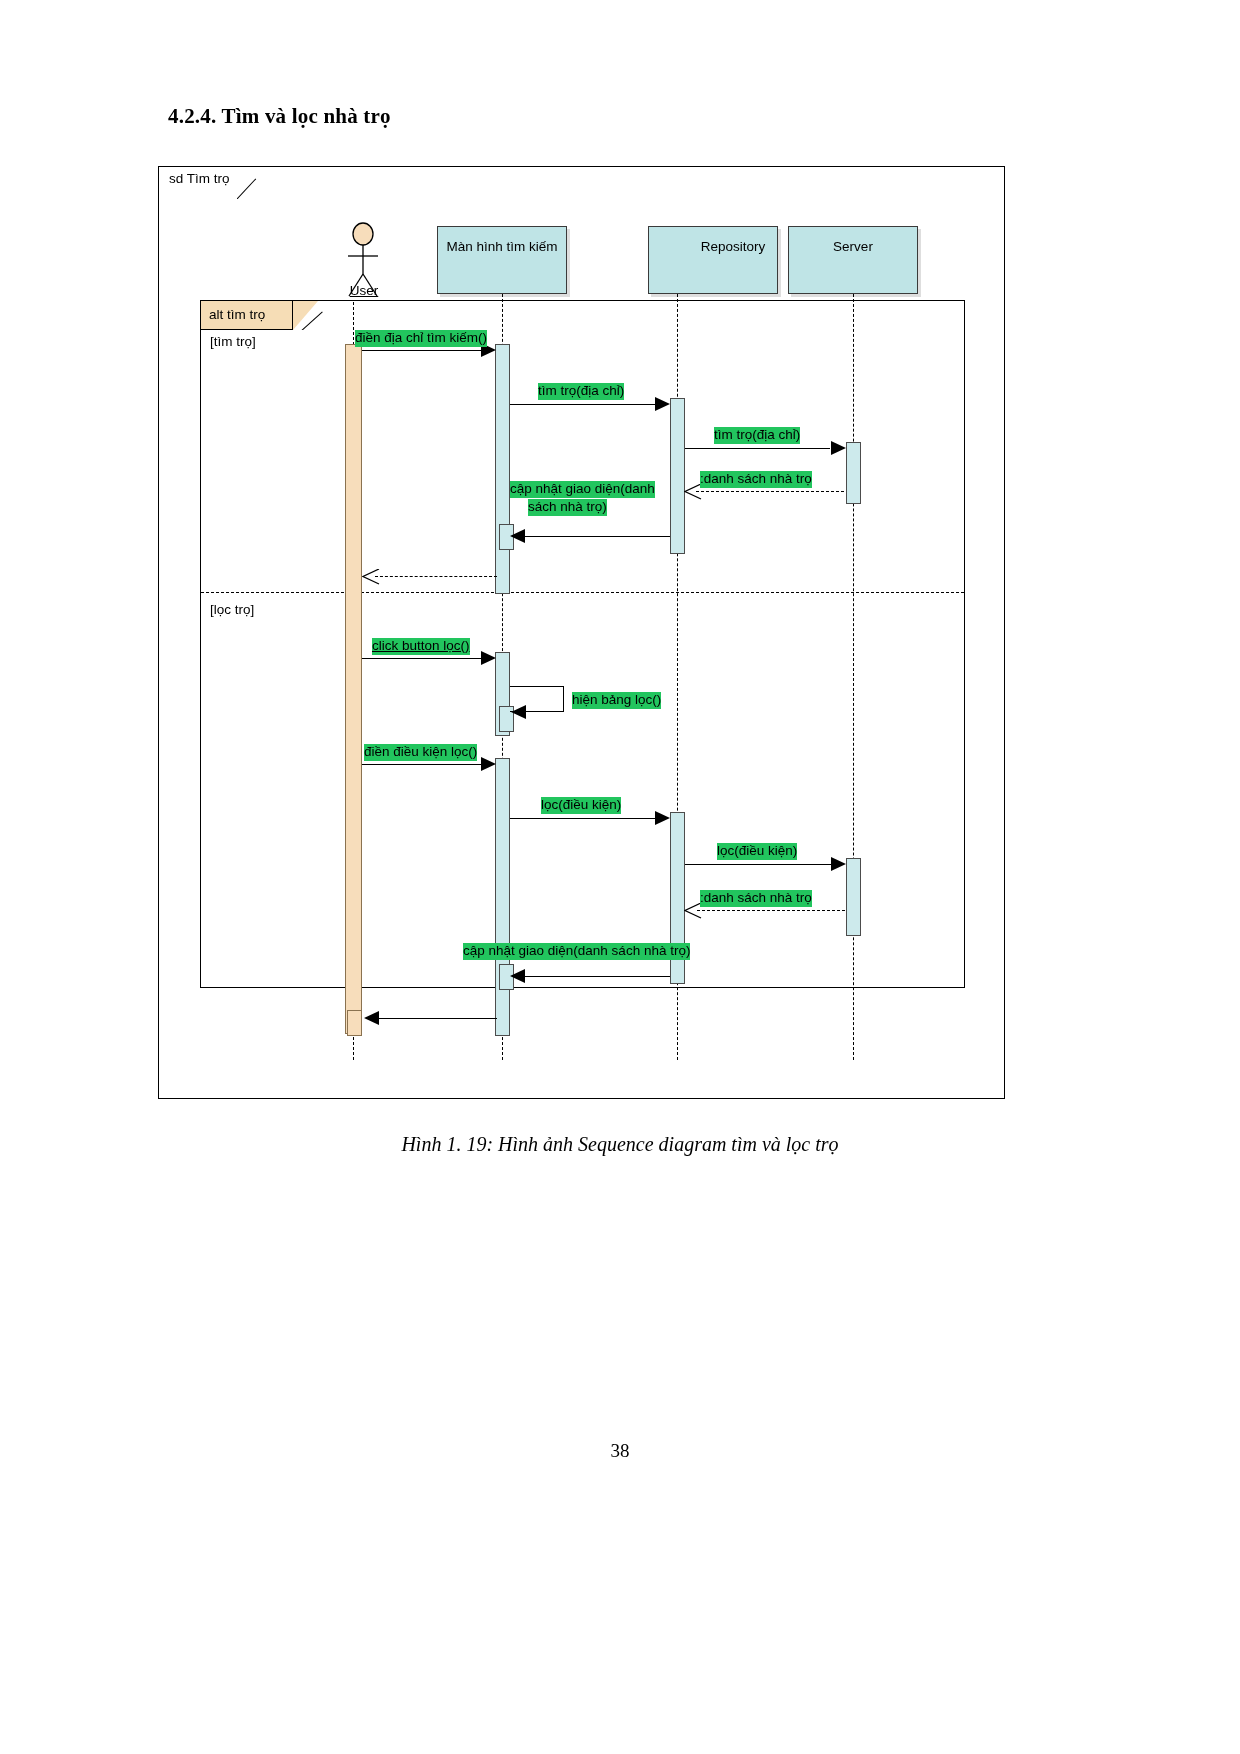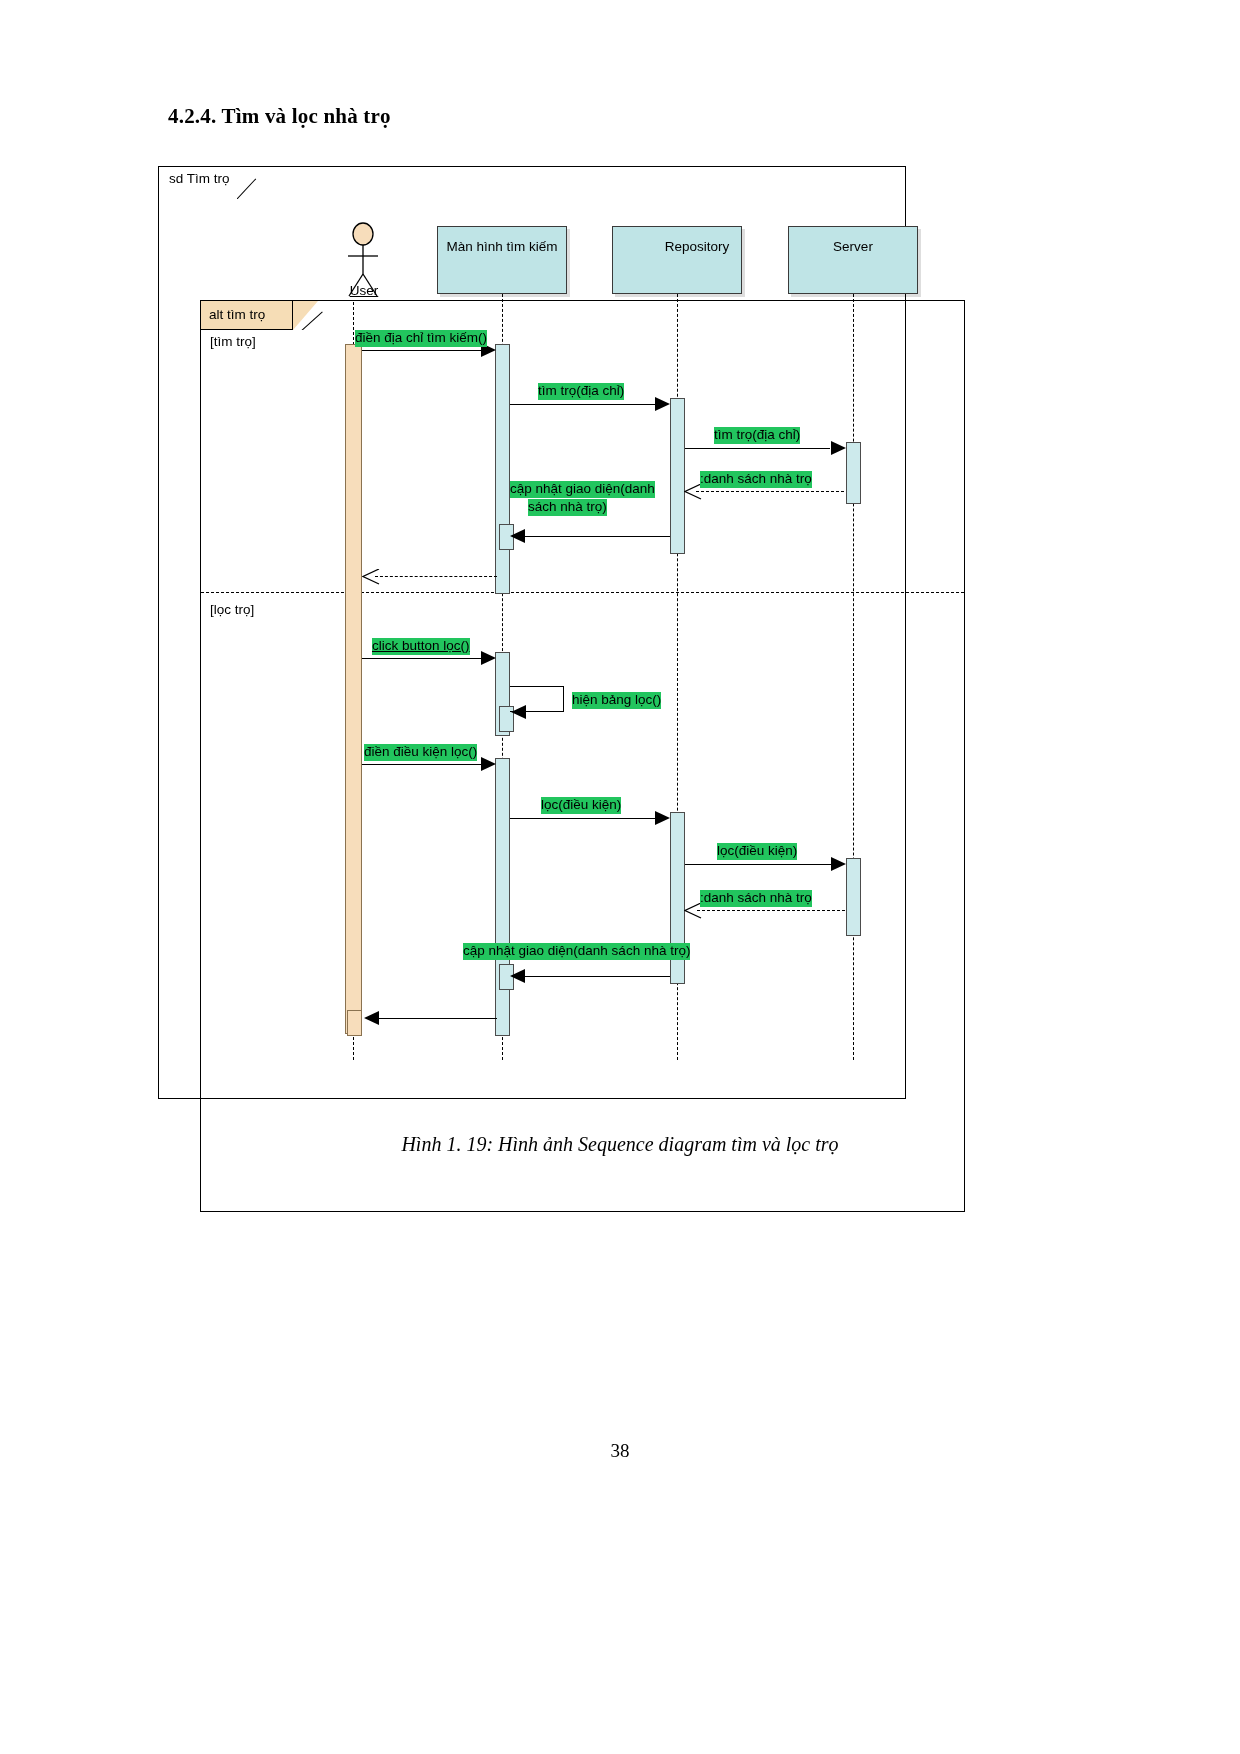--- a/index.html
+++ b/index.html
@@ -31,21 +31,21 @@
     font-size: 21px;
     color: #000;
     letter-spacing: 0.2px;
   }
 
   
   .diagram-frame {
     position: absolute;
     left: 158px;
     top: 166px;
-    width: 748px;
+    width: 847px;
     height: 933px;
     border: 1.2px solid #000;
     background: #fff;
     box-sizing: border-box;
   }
   .frame-tag {
     position: absolute;
     left: 0px;
     top: 0px;
     height: 30px;
@@ -131,21 +131,21 @@
     border: 1px solid #8a7250;
     width: 17px;
   }
 
   
   .alt-frame {
     position: absolute;
     left: 200px;
     top: 300px;
     width: 765px;
-    height: 912px;
+    height: 688px;
     border: 1.2px solid #000;
     box-sizing: border-box;
     background: transparent;
   }
   .alt-tag {
     position: absolute;
     left: 0;
     top: 0;
     width: 92px;
     height: 29px;
@@ -294,21 +294,21 @@
       <line x1="12" y1="34" x2="42" y2="34" stroke="#000" stroke-width="1.3"></line>
       <line x1="27" y1="52" x2="13" y2="74" stroke="#000" stroke-width="1.3"></line>
       <line x1="27" y1="52" x2="41" y2="74" stroke="#000" stroke-width="1.3"></line>
     </svg>
   </div>
   <div class="actor-label">User</div>
 
   <div class="lifeline-box" style="left:437px; top:226px;">
     <span>Màn hình tìm kiếm</span>
   </div>
-  <div class="lifeline-box" style="left:612px; top:226px;padding-left:40px;">
+  <div class="lifeline-box" style="left:648px; top:226px;padding-left:40px;">
     <span>Repository</span>
   </div>
   <div class="lifeline-box" style="left:788px; top:226px;">
     <span>Server</span>
   </div>
 
   <div class="lifeline" style="left:353px; top:302px; height:758px;"></div>
   <div class="lifeline" style="left:502px; top:294px; height:766px;"></div>
   <div class="lifeline" style="left:677px; top:294px; height:766px;"></div>
   <div class="lifeline" style="left:853px; top:294px; height:766px;"></div>

